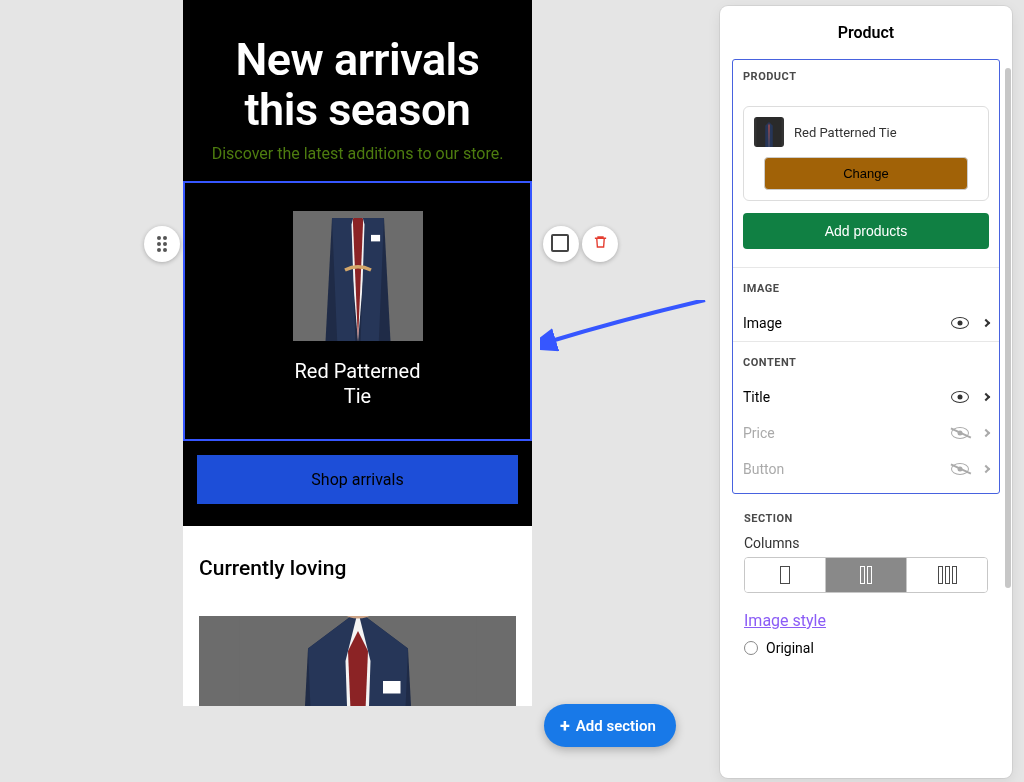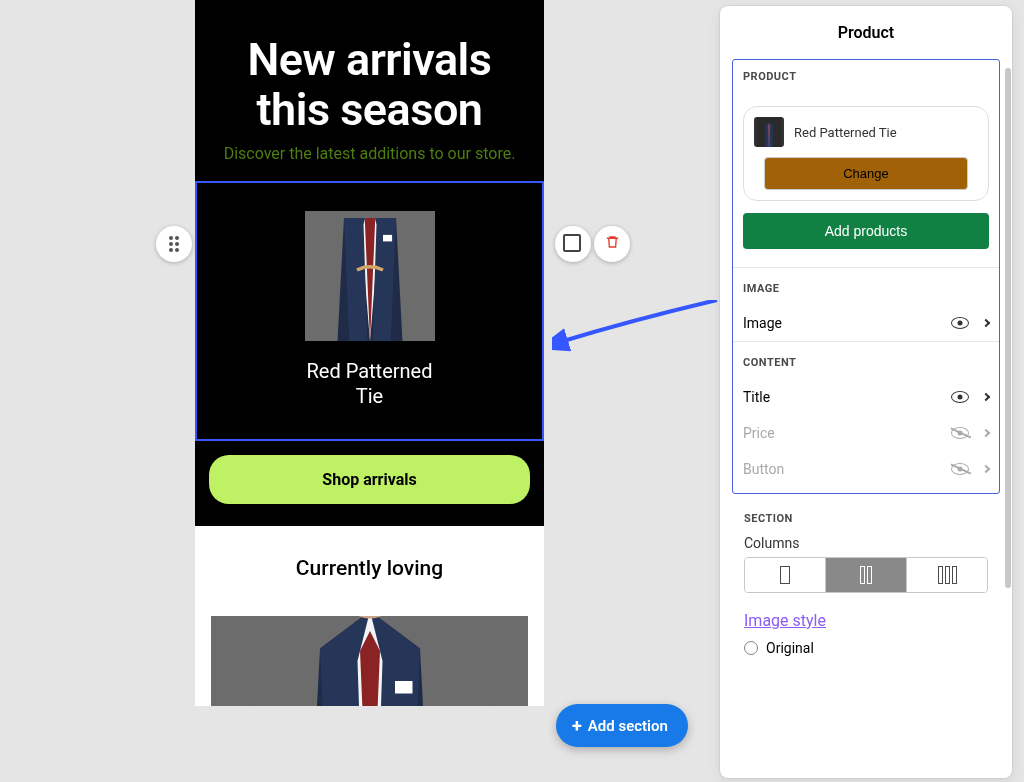--- a/index.html
+++ b/index.html
@@ -8,21 +8,21 @@
   background: #e5e5e5;
   width: 1024px;
   height: 782px;
   overflow: hidden;
   position: relative;
 }
 
 
 .canvas-area {
   position: absolute;
-  left: 12px;
+  left: 0;
   top: 0;
   width: 720px;
   height: 782px;
   overflow: hidden;
   background: #e5e5e5;
 }
 .phone-preview {
   position: absolute;
   left: 183px;
   top: 0;
@@ -65,34 +65,34 @@
 }
 .suit-svg { width: 100%; height: 95%; }
 .product-title {
   color: #fff;
   font-size: 20px;
   font-weight: 400;
   line-height: 1.25;
 }
 .shop-btn {
   display: block;
-  background: #bef264;
+  background: #1d4ed8;
   margin: 14px 14px 22px;
-  border-radius: 20px;
+  border-radius: 0;
   padding: 15px 0;
   text-align: center;
   font-size: 16px;
-  font-weight: 700;
+  font-weight: 400;
 }
 .currently-section {
   background: #fff;
   padding: 30px 16px 0;
 }
 .currently-heading {
-  text-align: center;
+  text-align: left;
   font-size: 21px;
   font-weight: 500;
   margin-bottom: 36px;
 }
 .big-img {
   height: 90px;
   background: #6c6c6c;
   overflow: hidden;
   position: relative;
 }
@@ -173,21 +173,21 @@
 }
 .section-label {
   font-size: 11px;
   font-weight: 700;
   letter-spacing: .5px;
   color: #4a4a4a;
   margin-bottom: 10px;
 }
 .product-card {
   border: 1px solid #ddd;
-  border-radius: 14px;
+  border-radius: 6px;
   padding: 10px;
   margin-bottom: 12px;
   margin-top: 23px;
 }
 .product-card-row {
   display:flex; align-items:center; gap:10px; margin-bottom:10px;
 }
 .product-thumb {
   width: 30px; height: 30px; background:#333; border-radius:3px;
   display:flex;align-items:center;justify-content:center;overflow:hidden;

